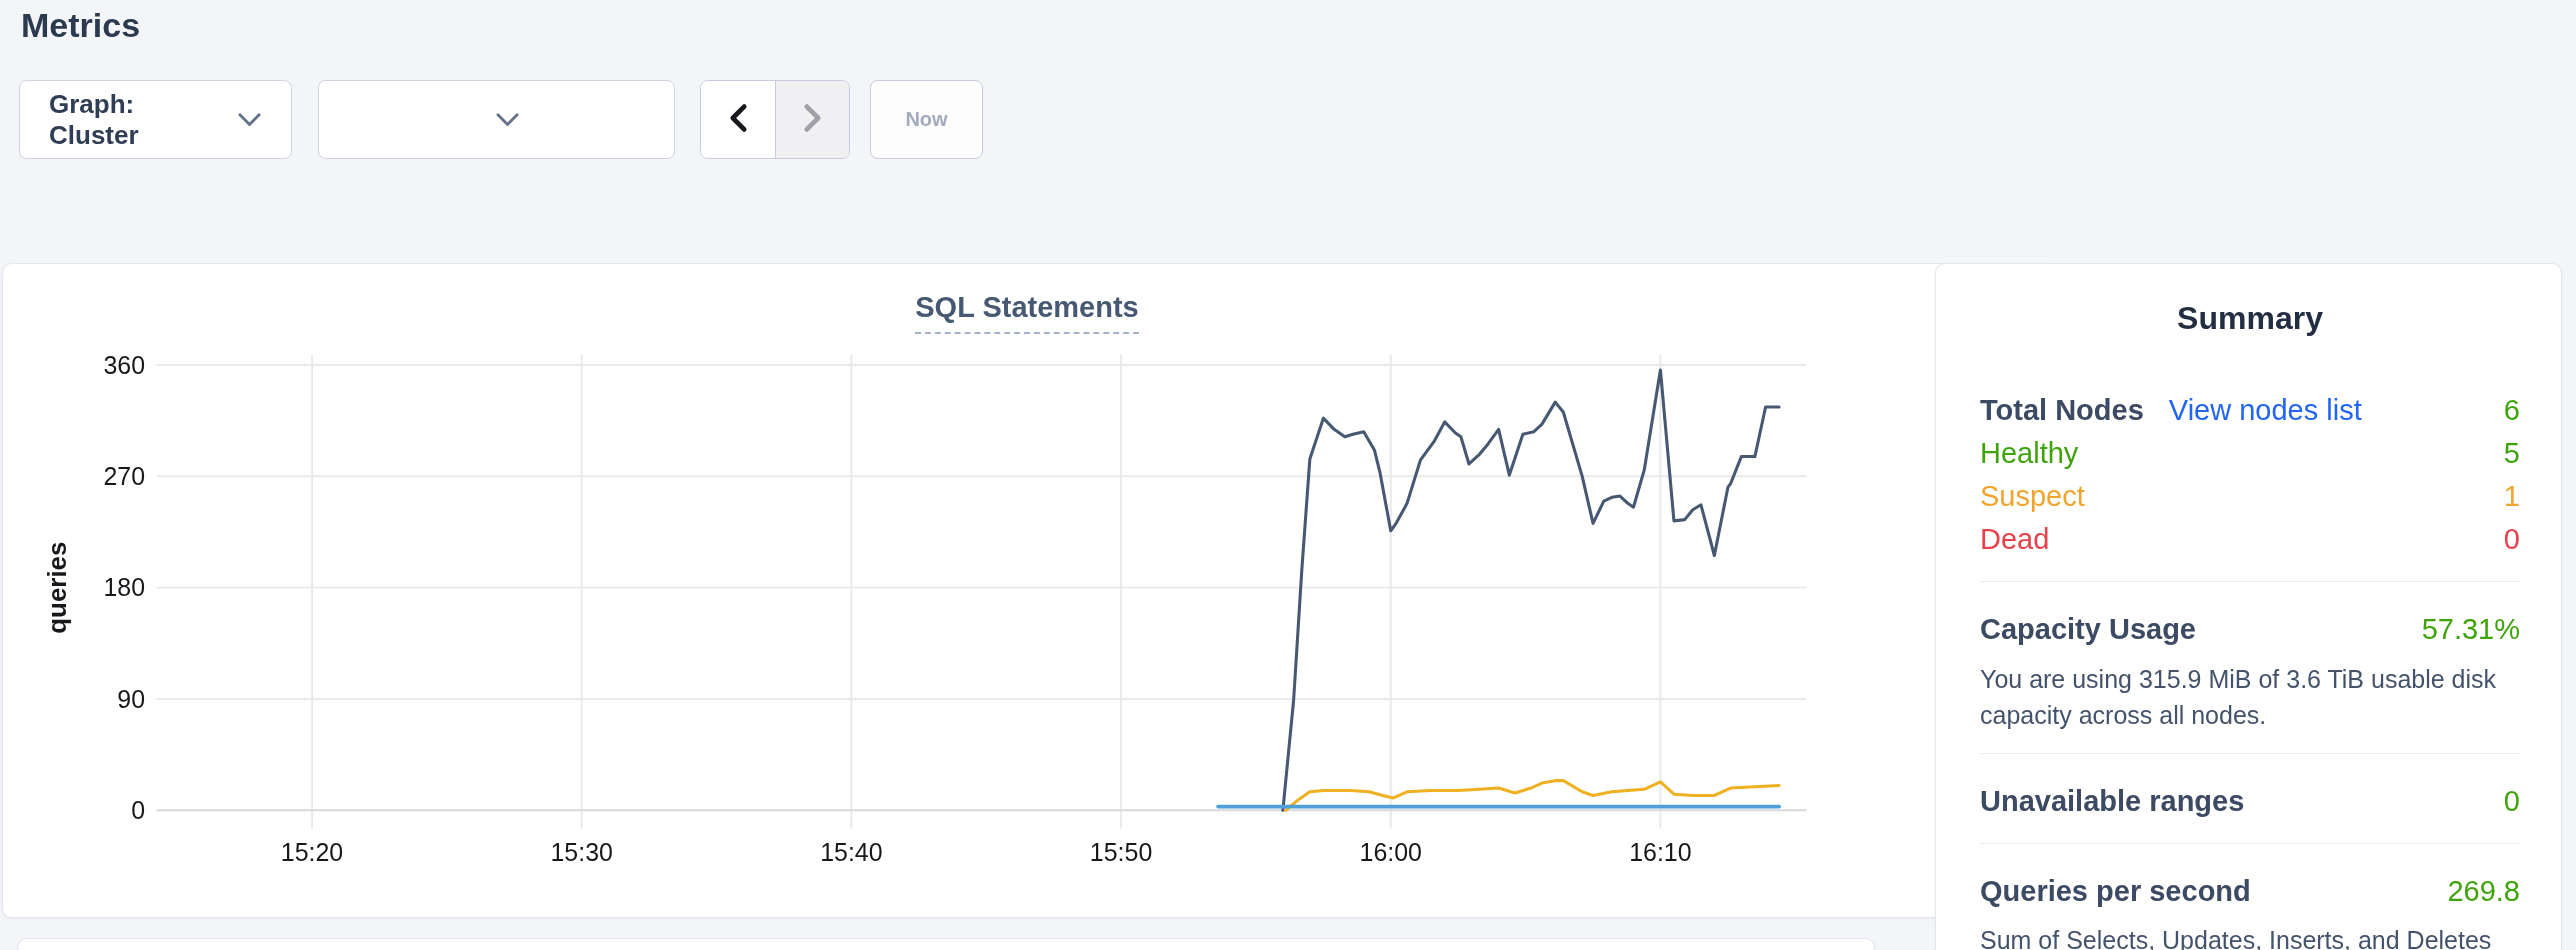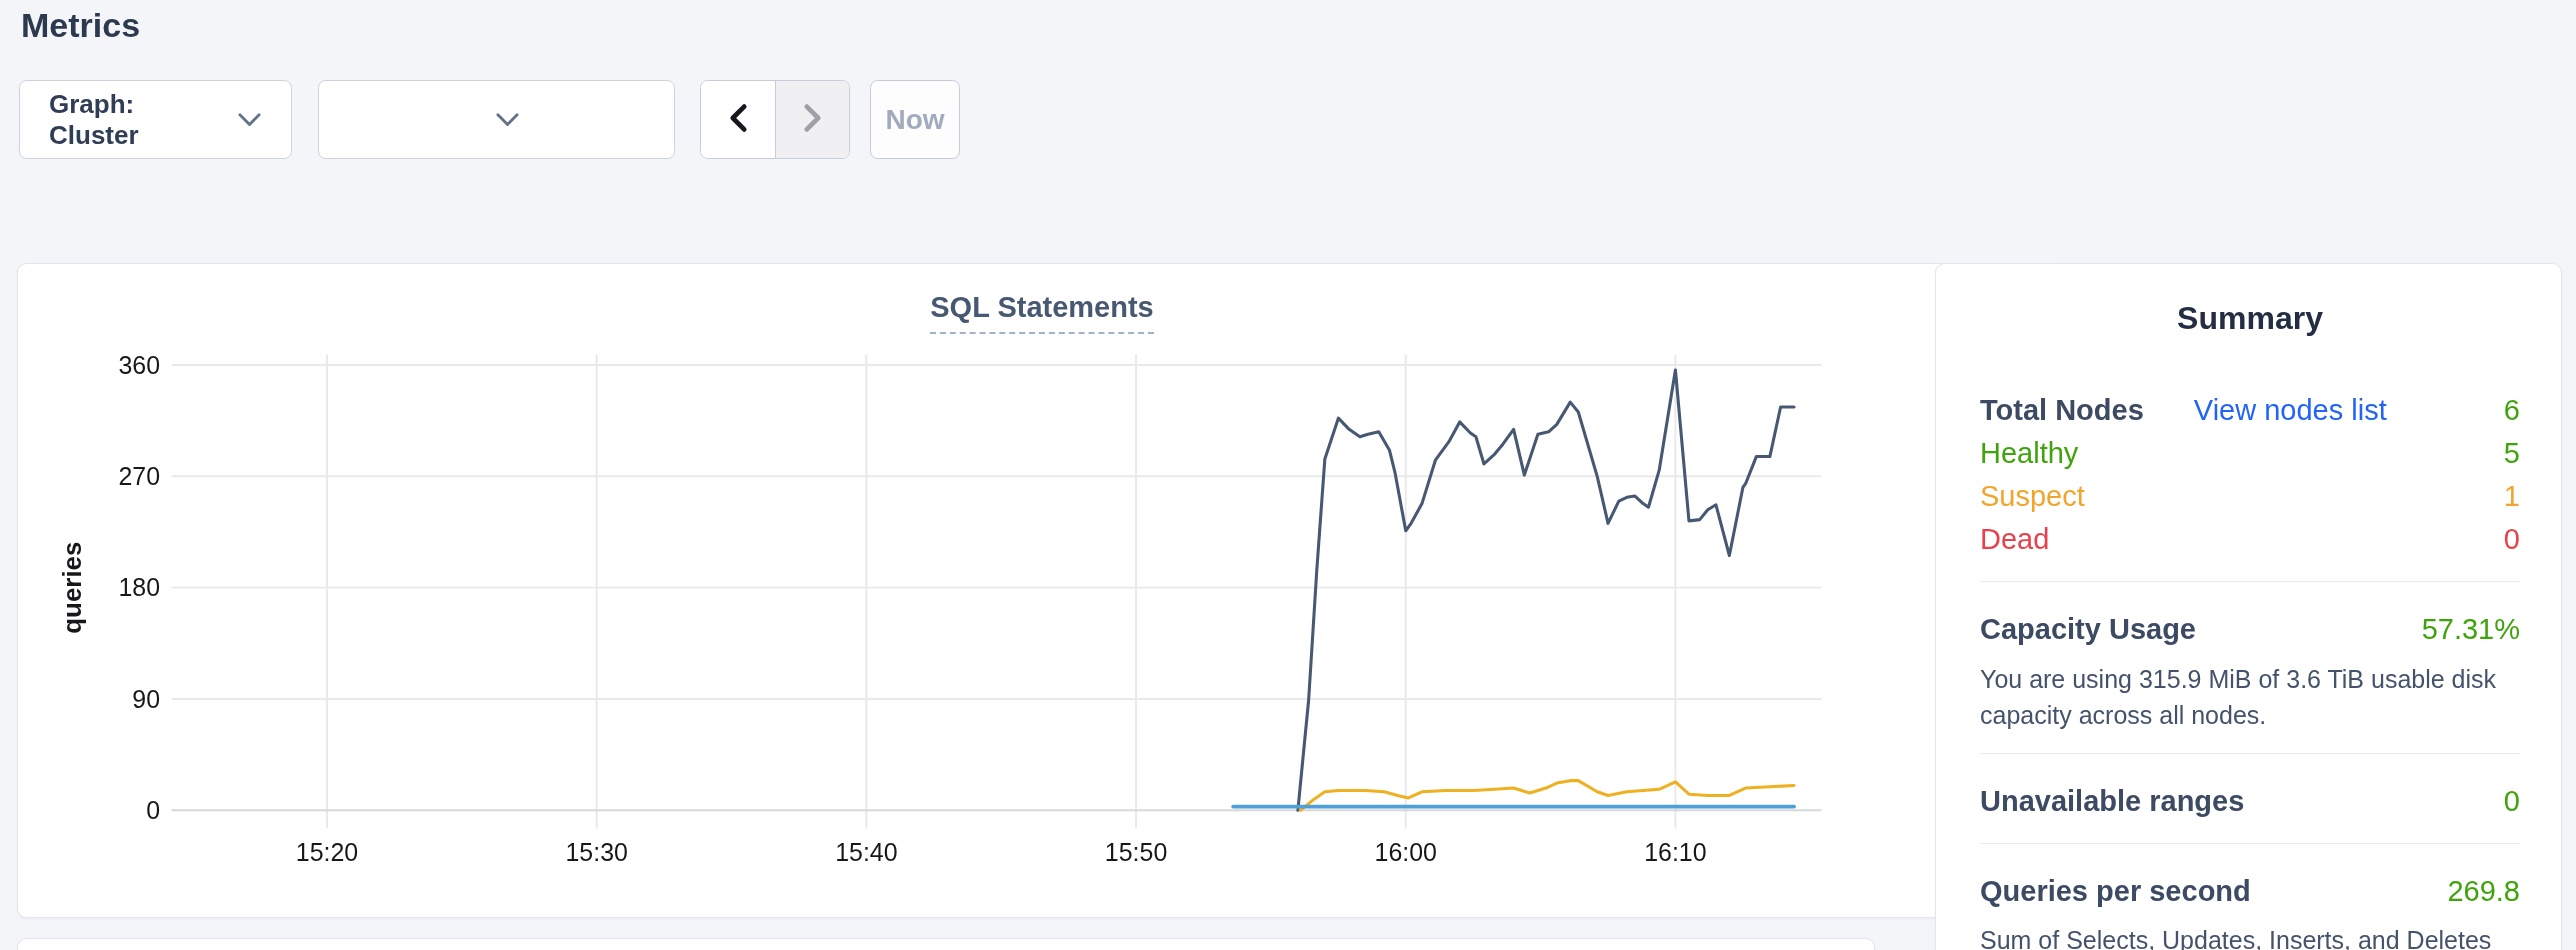--- a/index.html
+++ b/index.html
@@ -34,48 +34,48 @@
   .time-label { margin-left:25px; font-size:27px; font-weight:500; color:#3a4a63; }
   .timepicker .chev { position:absolute; right:29px; }
   .chev svg { display:block; }
   .arrow-group {
     margin-left:25px; display:flex; border:1.9px solid #c6cbdd; border-radius:7.7px;
     overflow:hidden; background:#fff;
   }
   .arrow-btn { width:74px; display:flex; align-items:center; justify-content:center; cursor:pointer; background:#fff; border:none; }
   .arrow-btn.next { background:#f0f0f2; border-left:1.9px solid #c6cbdd; cursor:default; }
   .now-btn {
-    margin-left:20px; width:90px; justify-content:center;
-    font-size:28px; font-weight:600; color:#a2abbd; background:#fdfdfe;
+    margin-left:20px; width:113px; justify-content:center;
+    font-size:20px; font-weight:600; color:#a2abbd; background:#fdfdfe;
     border:1.9px solid #c6cbdd; border-radius:7.7px; cursor:default;
   }
   
   .card {
     position:absolute; background:#fff; border:1px solid #e2e6ee; border-radius:9.6px;
     box-shadow:0 1px 2.9px rgba(40,50,70,.05);
   }
-  .chart-card { left:17px; top:263px; width:2050px; height:655px; }
+  .chart-card { left:2px; top:263px; width:2050px; height:655px; }
   .next-card  { left:17.3px; top:938px; width:1858px; height:38px; }
   .summary-card { left:1935px; top:263px; width:627px; height:729px; padding:36px 41px 0 44px; }
   
   .chart-title-wrap { position:absolute; top:27px; left:0; width:100%; text-align:center; z-index:2; }
   .chart-title {
     display:inline-block; font-size:29px; font-weight:700; color:#475872;
     border-bottom:2.9px dashed #a3b2c8; padding-bottom:7.7px; cursor:pointer;
   }
   .chart-svg { position:absolute; left:0; top:0; }
   .chart-svg .grid { stroke:#e9e9ea; stroke-width:2; }
   .chart-svg .grid.zero { stroke:#d8d8da; }
   .chart-svg text { font-family:"Liberation Sans", sans-serif; font-size:26px; fill:#17181c; }
   .chart-svg .axis-title { font-weight:700; font-size:27px; }
   .chart-svg polyline { fill:none; stroke-linejoin:round; stroke-linecap:round; }
   
   .sum-title { text-align:center; font-size:32px; font-weight:700; color:#242e42; }
   .sum-rows { margin-top:52px; }
-  .sum-row { display:flex; align-items:center; height:43px; font-size:29px;gap:25px; }
+  .sum-row { display:flex; align-items:center; height:43px; font-size:29px; }
   .sum-row .lbl-strong { font-weight:700; color:#3c4a63; }
   .sum-row .val { margin-left:auto; }
   .sum-link { color:var(--link-blue); margin-left:25px; text-decoration:none; cursor:pointer; }
   .c-green  { color:var(--green); }
   .c-orange { color:var(--orange); }
   .c-red    { color:var(--red); }
   .sum-div { border:0; border-top:1.9px solid #e8ebf0; margin:20px 0 0; }
   .sum-sec { margin-top:26px; }
   .sum-desc { font-size:25px; line-height:36px; color:#44536b; margin-top:9.6px; }
 </style>

